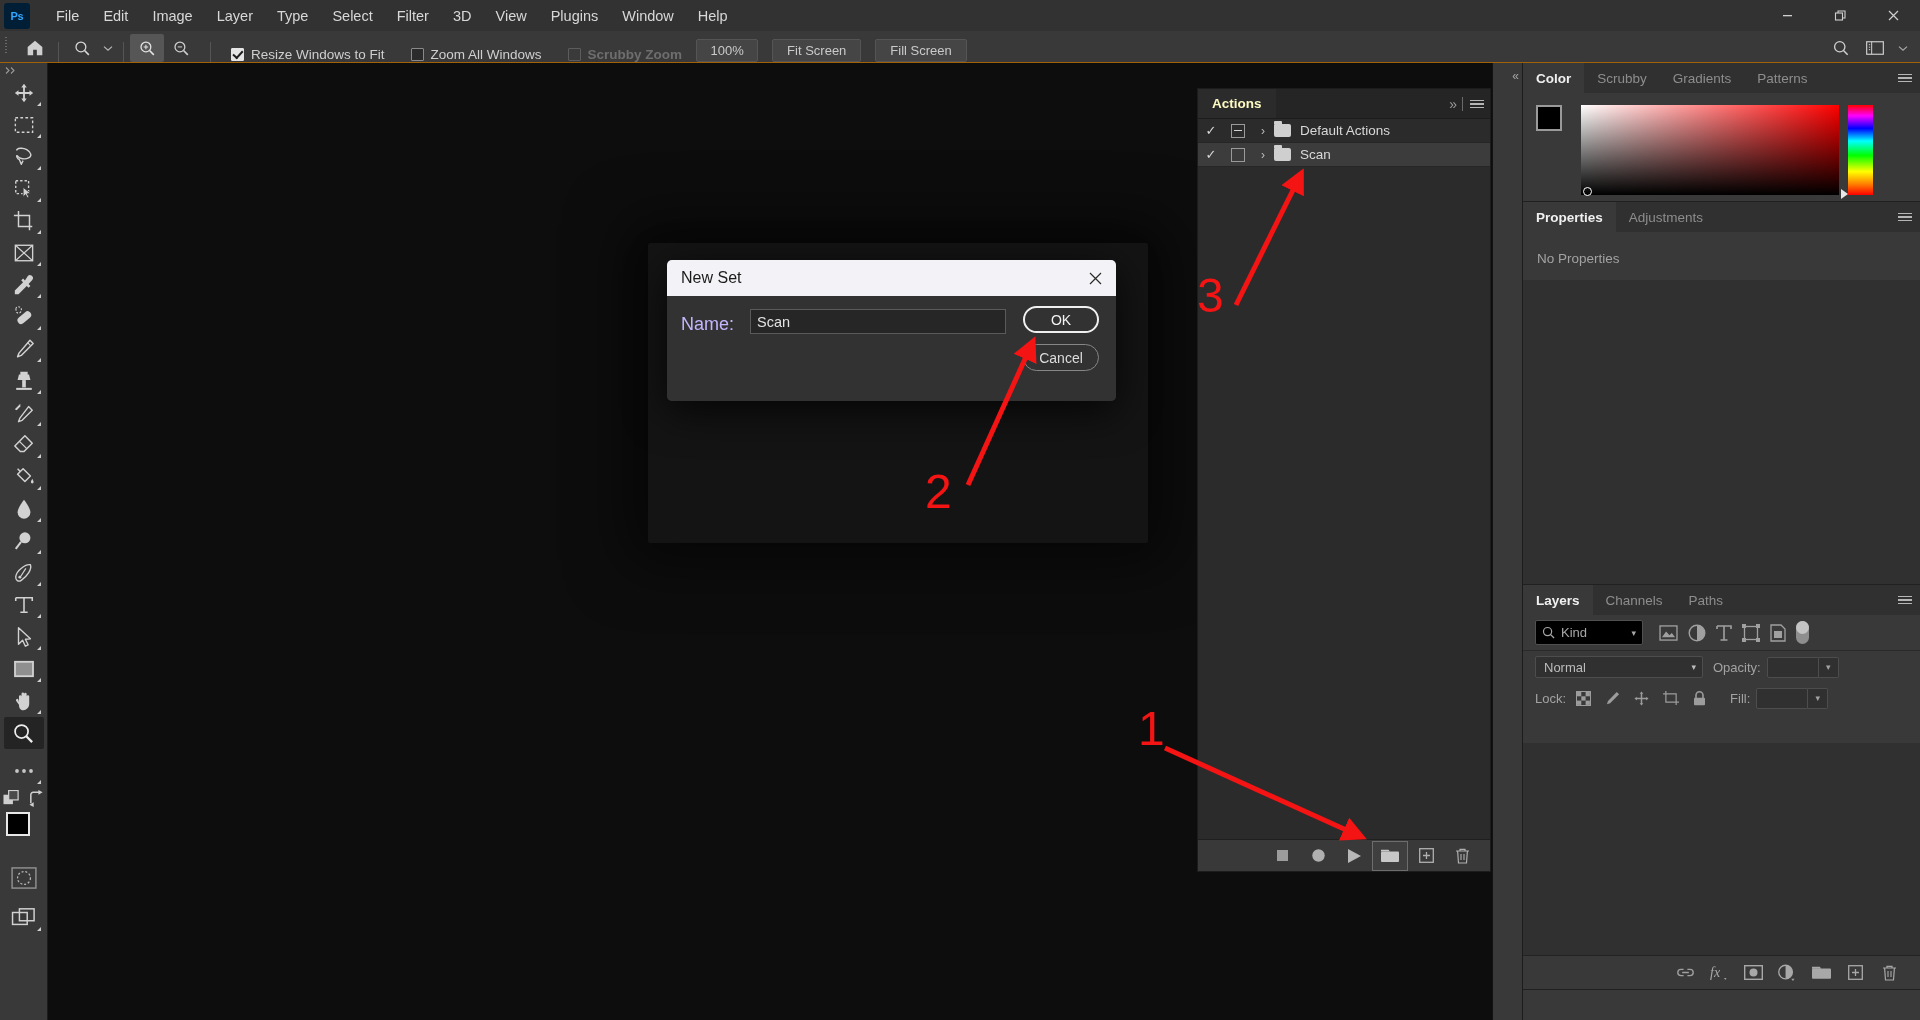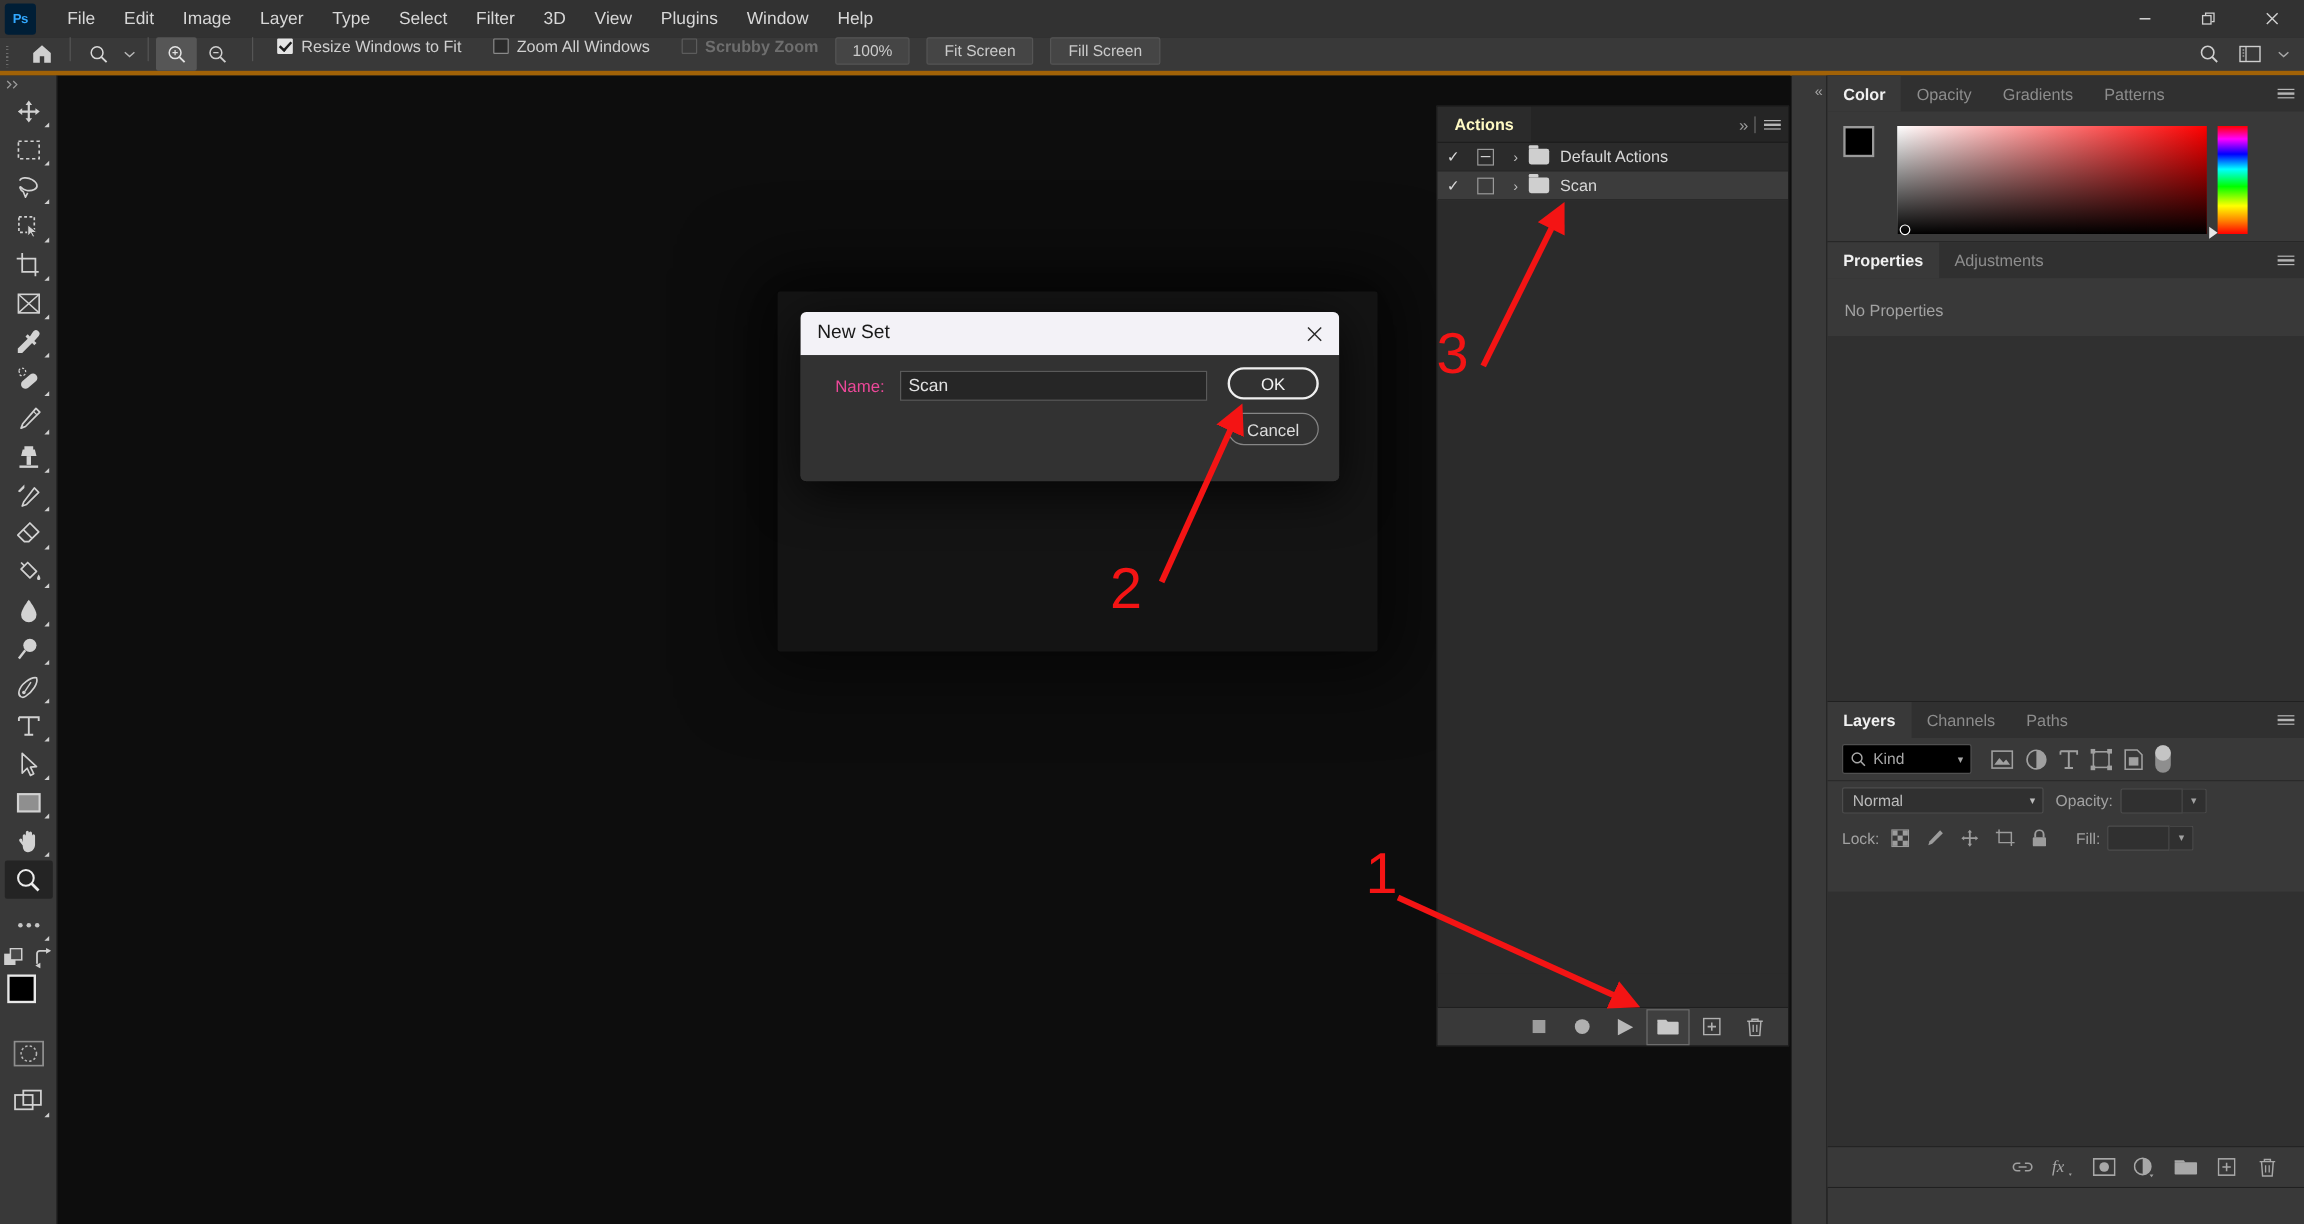--- a/index.html
+++ b/index.html
@@ -31,22 +31,22 @@
   }
   .win-controls { position: absolute; right: 0; top: 0; display: flex; height: 31px; }
   .win-btn {
     width: 53px; height: 31px; display: flex; align-items: center; justify-content: center;
     color: #cfcfcf;
   }
 
   
   .optionsbar {
     position: absolute; top: 31px; left: 0; width: 1920px; height: 32px;
-    background: #393939; display: flex; align-items: flex-start;
-    border-bottom: 4px solid #a16207;
+    background: #393939; display: flex; align-items: flex-end;
+    border-bottom: 1px solid #a16207;
   }
   .grip { width: 12px; height: 32px; display: flex; align-items: center; justify-content: center; }
   .grip i {
     display: block; width: 2px; height: 18px;
     background: repeating-linear-gradient(to bottom, #6a6a6a 0 1px, transparent 1px 3px);
   }
   .opt-icon {
     width: 34px; height: 28px; display: flex; align-items: center; justify-content: center;
     color: #cfcfcf;
   }
@@ -295,21 +295,21 @@
     height: 36px; background: #f3f2f7; display: flex; align-items: center;
     padding: 13px 14px; position: relative;
   }
   .dlg-title-text { font-size: 16px; color: #1a1a1a; }
   .dlg-close {
     position: absolute; right: 10px; top: 8px; width: 22px; height: 20px;
     display: flex; align-items: center; justify-content: center; color: #333; font-size: 16px;
   }
   .dlg-body { position: relative; height: 105px; background: #323232; }
   .dlg-label {
-    position: absolute; left: 29px; top: 18px; font-size: 14px; color: #ec4899;
+    position: absolute; left: 14px; top: 18px; font-size: 18px; color: #c4b5fd;
   }
   .dlg-input {
     position: absolute; left: 83px; top: 13px; width: 256px; height: 25px;
     background: #262626; border: 1px solid #5a5a5a; color: #e2e2e2;
     font-size: 14.5px; padding: 0 6px; font-family: "Liberation Sans", sans-serif;
     outline: none;
   }
   .dlg-btn {
     position: absolute; right: 17px; width: 76px; height: 27px; border-radius: 14px;
     display: flex; align-items: center; justify-content: center;
@@ -711,21 +711,21 @@
   <div class="collapse-strip">
     <span class="cs-chev">«</span>
 
   </div>
 
   <div class="dock">
 
     <div class="dockpanel">
       <div class="dp-tabs">
         <div class="dp-tab active">Color</div>
-        <div class="dp-tab">Opacity</div>
+        <div class="dp-tab">Scrubby</div>
         <div class="dp-tab">Gradients</div>
         <div class="dp-tab">Patterns</div>
         <div class="dp-right">
           <span class="hamb">
               <i></i>
               <i></i>
               <i></i>
             </span>
         </div>
       </div>

